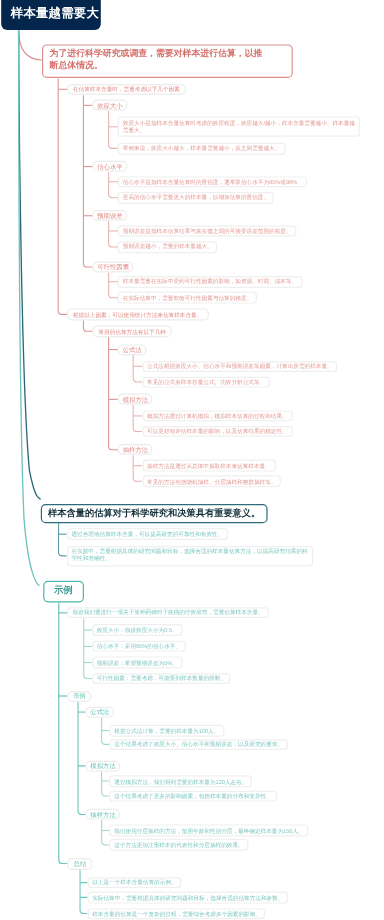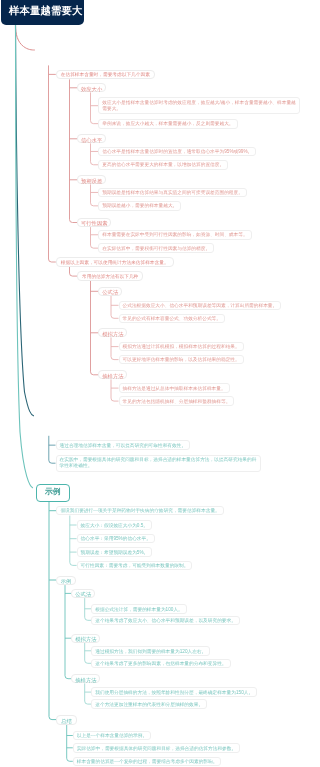--- a/index.html
+++ b/index.html
@@ -72,20 +72,23 @@
     <path d="M 84.7 650.8 L 91.3 650.8" fill="none" stroke="#9fd8d2" stroke-width="0.9" stroke-linejoin="round"></path>
     <path d="M 84.7 683.4 L 84.7 701.0999999999999 Q 84.7 704.0999999999999 87.7 704.0999999999999 L 91.3 704.0999999999999" fill="none" stroke="#9fd8d2" stroke-width="0.9" stroke-linejoin="round"></path>
     <path d="M 84.7 692.0999999999999 L 91.3 692.0999999999999" fill="none" stroke="#9fd8d2" stroke-width="0.9" stroke-linejoin="round"></path>
     <path d="M 66.7 724.8 L 66.7 758.3 Q 66.7 761.3 69.7 761.3 L 72.8 761.3" fill="none" stroke="#6cc3bb" stroke-width="0.9" stroke-linejoin="round"></path>
     <path d="M 66.7 735.5 L 72.8 735.5" fill="none" stroke="#6cc3bb" stroke-width="0.9" stroke-linejoin="round"></path>
     <path d="M 66.7 747.8 L 72.8 747.8" fill="none" stroke="#6cc3bb" stroke-width="0.9" stroke-linejoin="round"></path>
   </svg>
   <div class="node n-root" style="left:1px;top:-4px;width:83px;height:29px;font-size:10.3px;padding-left:8px;">
       <span class="txt">样本量越需要大</span>
     </div>
+  <div class="node p-hdr" style="left:34.8px;top:36.8px;font-size:7.4px;line-height:9.6px;padding:2.5px 19px 2.5px 5.5px;width:209px;height:28.4px;font-weight:600;">
+      <span class="txt">为了进行科学研究或调查，需要对样本进行估算，以推断总体情况。</span>
+    </div>
   <div class="node p-pill" style="left:55.8px;top:69.6px;font-size:4.7px;line-height:8.2px;padding:0.6px 4px;height:9.6px;white-space:nowrap;display:inline-block;width:auto;">
       <span class="txt">在估算样本含量时，需要考虑以下几个因素</span>
     </div>
   <div class="node p-pill" style="left:55.8px;top:257.2px;font-size:4.7px;line-height:8.2px;padding:0.6px 4px;height:9.6px;white-space:nowrap;display:inline-block;width:auto;">
       <span class="txt">根据以上因素，可以使用统计方法来估算样本含量。</span>
     </div>
   <div class="node p-pill" style="left:77.0px;top:83.0px;font-size:5.3px;line-height:8.0px;padding:0.6px 3px;height:9.4px;white-space:nowrap;display:inline-block;width:auto;">
       <span class="txt">效应大小</span>
     </div>
   <div class="node p-box" style="left:98.3px;top:97.0px;font-size:4.7px;line-height:6.2px;padding:1.6px 3px;height:17.4px;max-width:224px;display:inline-block;width:auto;">
@@ -144,20 +147,23 @@
     </div>
   <div class="node p-pill" style="left:98.3px;top:370.0px;font-size:5.3px;line-height:8.0px;padding:0.6px 3px;height:9.4px;white-space:nowrap;display:inline-block;width:auto;">
       <span class="txt">抽样方法</span>
     </div>
   <div class="node p-box" style="left:118.5px;top:383.3px;font-size:4.7px;line-height:6.2px;padding:1.6px 3px;height:9.6px;max-width:205px;display:inline-block;width:auto;">
       <span class="txt">抽样方法是通过从总体中抽取样本来估算样本量。</span>
     </div>
   <div class="node p-box" style="left:118.5px;top:396.3px;font-size:4.7px;line-height:6.2px;padding:1.6px 3px;height:9.6px;max-width:205px;display:inline-block;width:auto;">
       <span class="txt">常见的方法包括随机抽样、分层抽样和整群抽样等。</span>
     </div>
+  <div class="node t-hdr" style="left:33.6px;top:419.6px;font-size:7.7px;line-height:9.0px;padding:0 5.5px;height:16.2px;display:flex;align-items:center;white-space:nowrap;width:auto;">
+      <span class="txt">样本含量的估算对于科学研究和决策具有重要意义。</span>
+    </div>
   <div class="node t-box" style="left:55.5px;top:440.0px;font-size:4.7px;line-height:6.2px;padding:1.6px 3px;height:10.3px;max-width:205px;display:inline-block;width:auto;">
       <span class="txt">通过合理地估算样本含量，可以提高研究的可靠性和有效性。</span>
     </div>
   <div class="node t-box" style="left:55.5px;top:454.5px;font-size:4.7px;line-height:6.2px;padding:1.6px 3px;height:17.4px;max-width:205px;display:inline-block;width:auto;">
       <span class="txt">在实践中，需要根据具体的研究问题和目标，选择合适的样本量估算方法，以提高研究结果的科学性和准确性。</span>
     </div>
   <div class="node t-pill" style="left:35.5px;top:484.0px;font-size:7.8px;line-height:12.0px;padding:1px 8.5px;height:18.2px;white-space:nowrap;display:inline-block;width:auto;">
       <span class="txt">示例</span>
     </div>
   <div class="node t-box" style="left:56.4px;top:505.9px;font-size:4.7px;line-height:6.2px;padding:1.6px 3px;height:9.6px;max-width:216px;display:inline-block;width:auto;">

